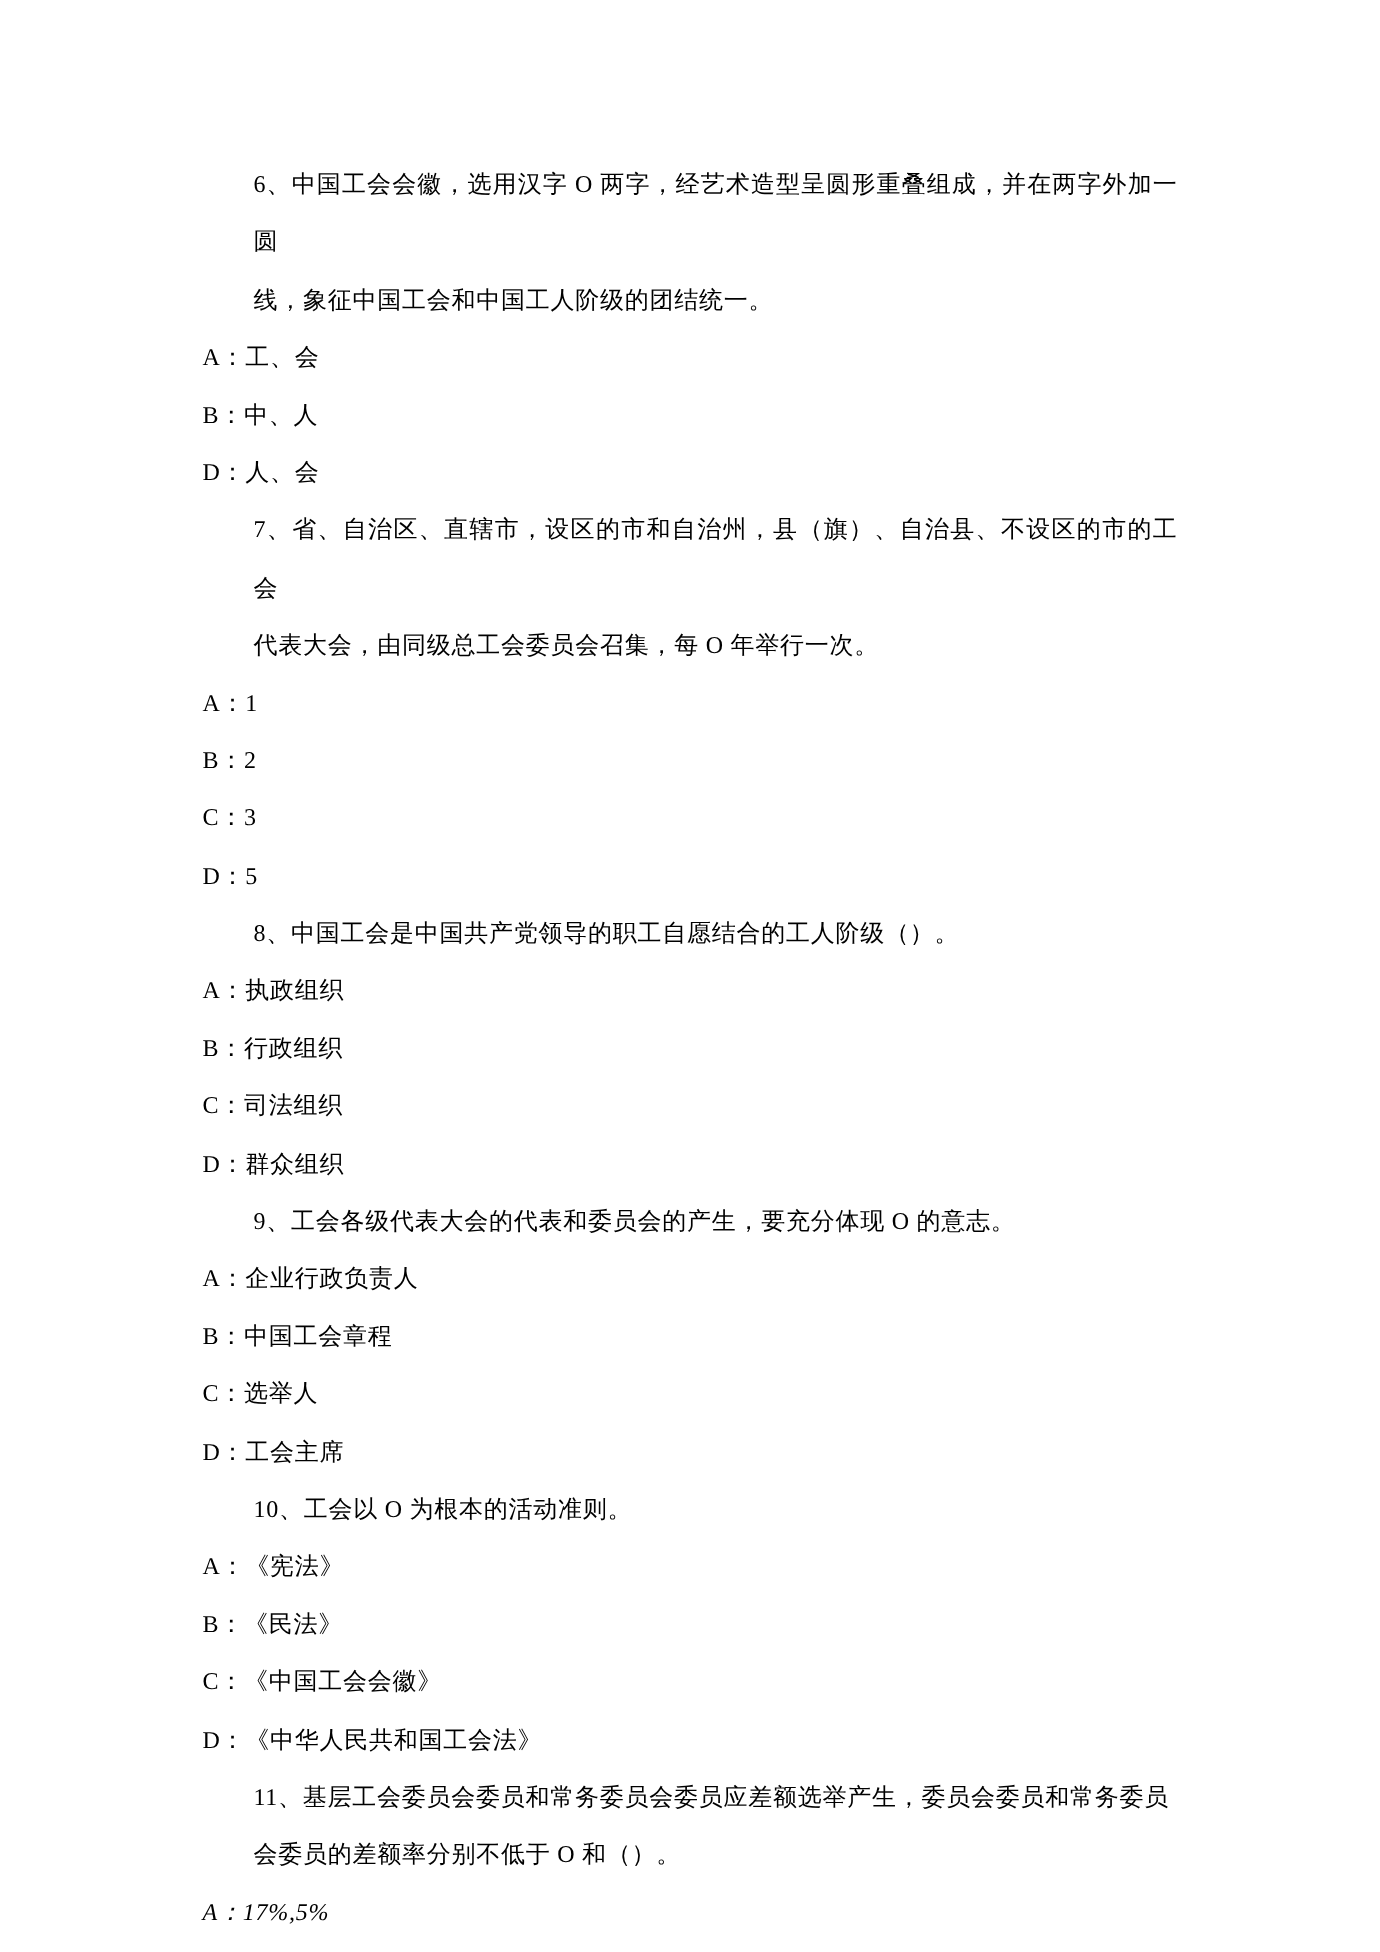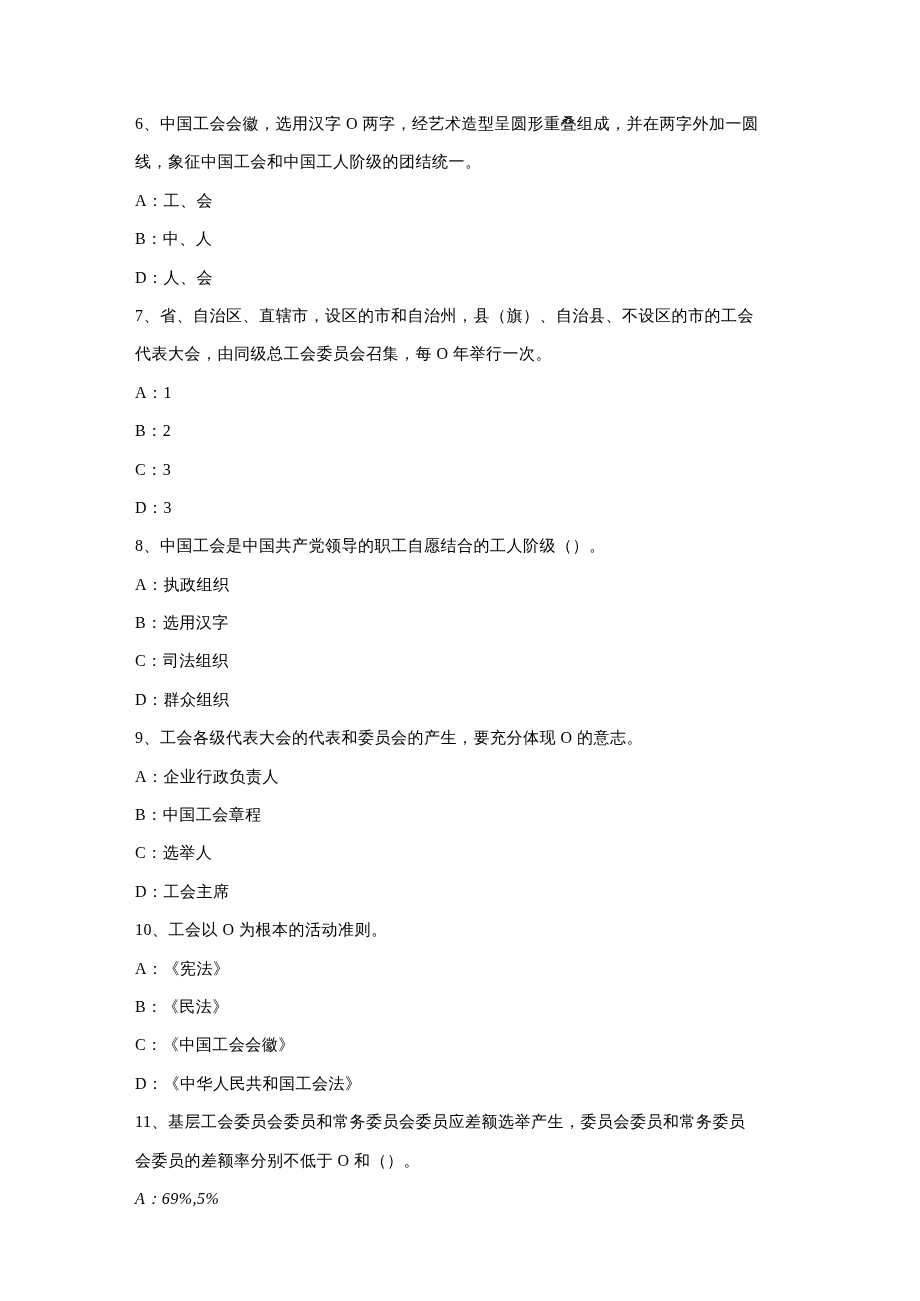--- a/index.html
+++ b/index.html
@@ -13,20 +13,21 @@
       background: #ffffff;
       font-family: "SimSun", "宋体", serif;
       font-size: 16px;
       color: #000000;
       padding: 105px 135px 0 135px;
       line-height: 2.4;
     }
     .line {
       text-align: justify;
       letter-spacing: 0.5px;
+      margin-left: 34px;
     }
     .option {
       letter-spacing: 0.5px;
     }
     .italic {
       font-style: italic;
     }
   </style>
 </head>
 <body>
@@ -35,32 +36,32 @@
     <div class="line">6、中国工会会徽，选用汉字 O 两字，经艺术造型呈圆形重叠组成，并在两字外加一圆</div>
     <div class="line">线，象征中国工会和中国工人阶级的团结统一。</div>
     <div class="option">A：工、会</div>
     <div class="option">B：中、人</div>
     <div class="option">D：人、会</div>
     <div class="line">7、省、自治区、直辖市，设区的市和自治州，县（旗）、自治县、不设区的市的工会</div>
     <div class="line">代表大会，由同级总工会委员会召集，每 O 年举行一次。</div>
     <div class="option">A：1</div>
     <div class="option">B：2</div>
     <div class="option">C：3</div>
-    <div class="option">D：3</div>
+    <div class="option">D：5</div>
     <div class="line">8、中国工会是中国共产党领导的职工自愿结合的工人阶级（）。</div>
     <div class="option">A：执政组织</div>
-    <div class="option">B：选用汉字</div>
+    <div class="option">B：行政组织</div>
     <div class="option">C：司法组织</div>
     <div class="option">D：群众组织</div>
     <div class="line">9、工会各级代表大会的代表和委员会的产生，要充分体现 O 的意志。</div>
     <div class="option">A：企业行政负责人</div>
     <div class="option">B：中国工会章程</div>
     <div class="option">C：选举人</div>
     <div class="option">D：工会主席</div>
     <div class="line">10、工会以 O 为根本的活动准则。</div>
     <div class="option">A：《宪法》</div>
     <div class="option">B：《民法》</div>
     <div class="option">C：《中国工会会徽》</div>
     <div class="option">D：《中华人民共和国工会法》</div>
     <div class="line">11、基层工会委员会委员和常务委员会委员应差额选举产生，委员会委员和常务委员</div>
     <div class="line">会委员的差额率分别不低于 O 和（）。</div>
-    <div class="option italic">A：69%,5%</div>
+    <div class="option italic">A：17%,5%</div>
   </div>
 
 </body></html>

